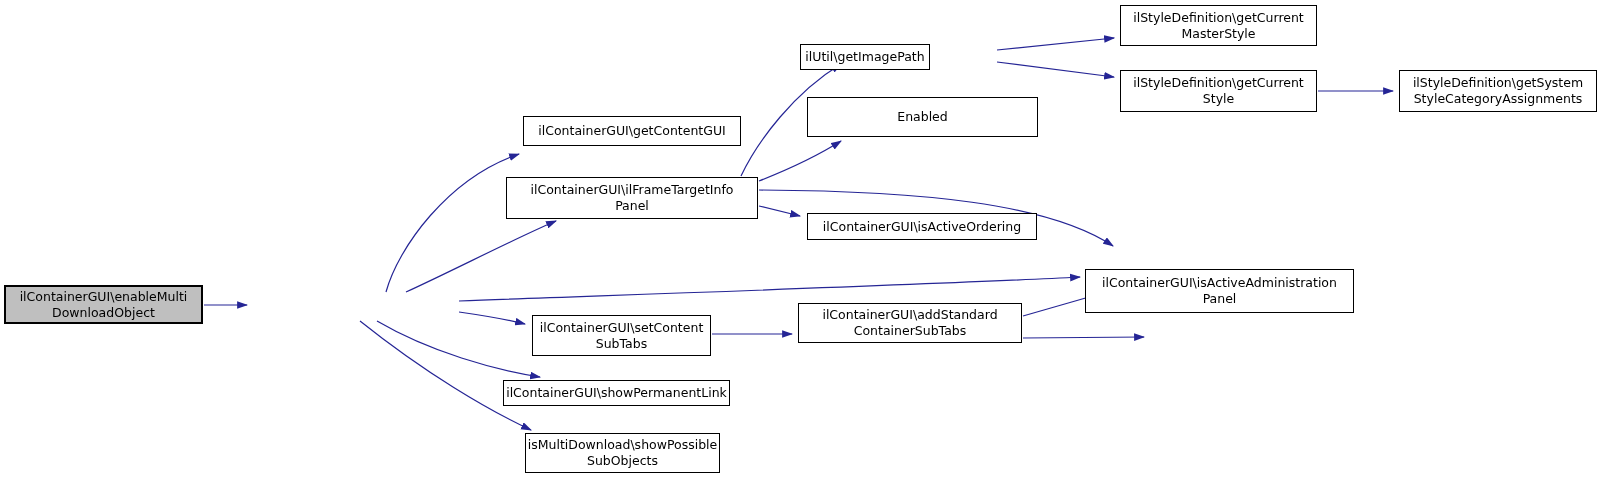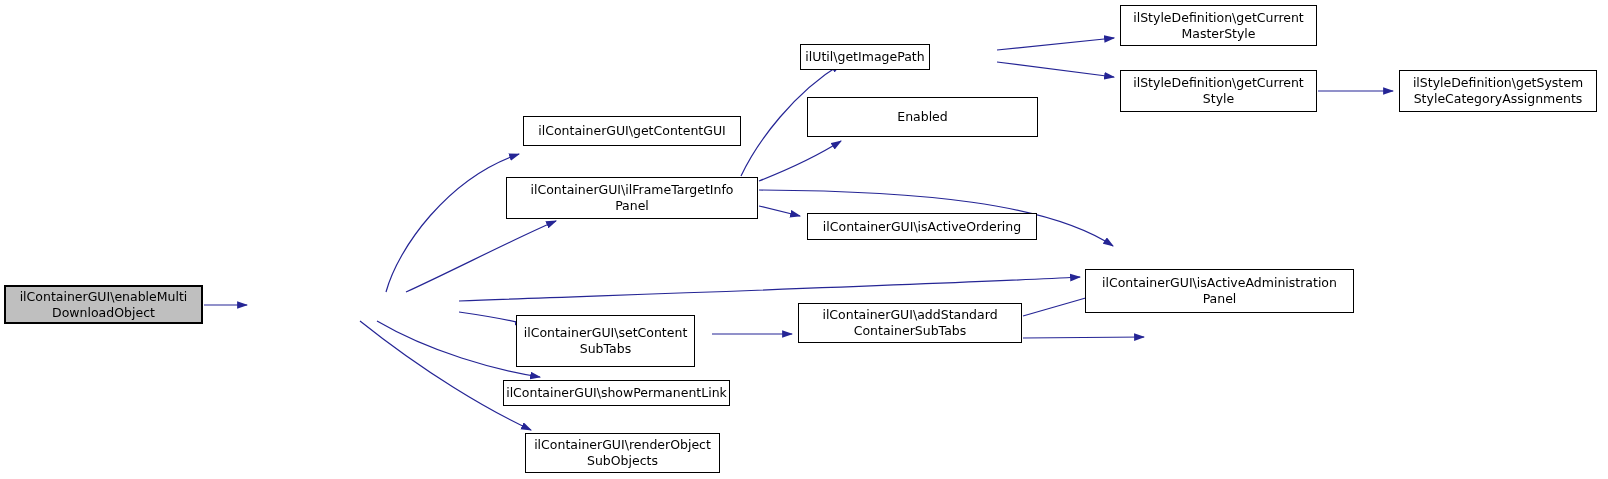--- a/index.html
+++ b/index.html
@@ -93,33 +93,33 @@
 
   <div class="node" style="left:807px;top:213px;width:230px;height:27px">
     <span>ilContainerGUI\isActiveOrdering</span>
   </div>
 
   <div class="node" style="left:1085px;top:269px;width:269px;height:44px">
     <span>ilContainerGUI\isActiveAdministration</span>
     <span>Panel</span>
   </div>
 
-  <div class="node" style="left:516px;top:315px;width:179px;height:52px">
+  <div class="node" style="left:532px;top:315px;width:179px;height:41px">
     <span>ilContainerGUI\setContent</span>
     <span>SubTabs</span>
   </div>
 
   <div class="node" style="left:798px;top:303px;width:224px;height:40px">
     <span>ilContainerGUI\addStandard</span>
     <span>ContainerSubTabs</span>
   </div>
 
 
   <div class="node" style="left:503px;top:380px;width:227px;height:26px">
     <span>ilContainerGUI\showPermanentLink</span>
   </div>
 
   <div class="node" style="left:525px;top:433px;width:195px;height:40px">
-    <span>ilContainerGUI\renderObject</span>
+    <span>isMultiDownload\showPossible</span>
     <span>SubObjects</span>
   </div>
 
 </div>
 
 </body></html>

